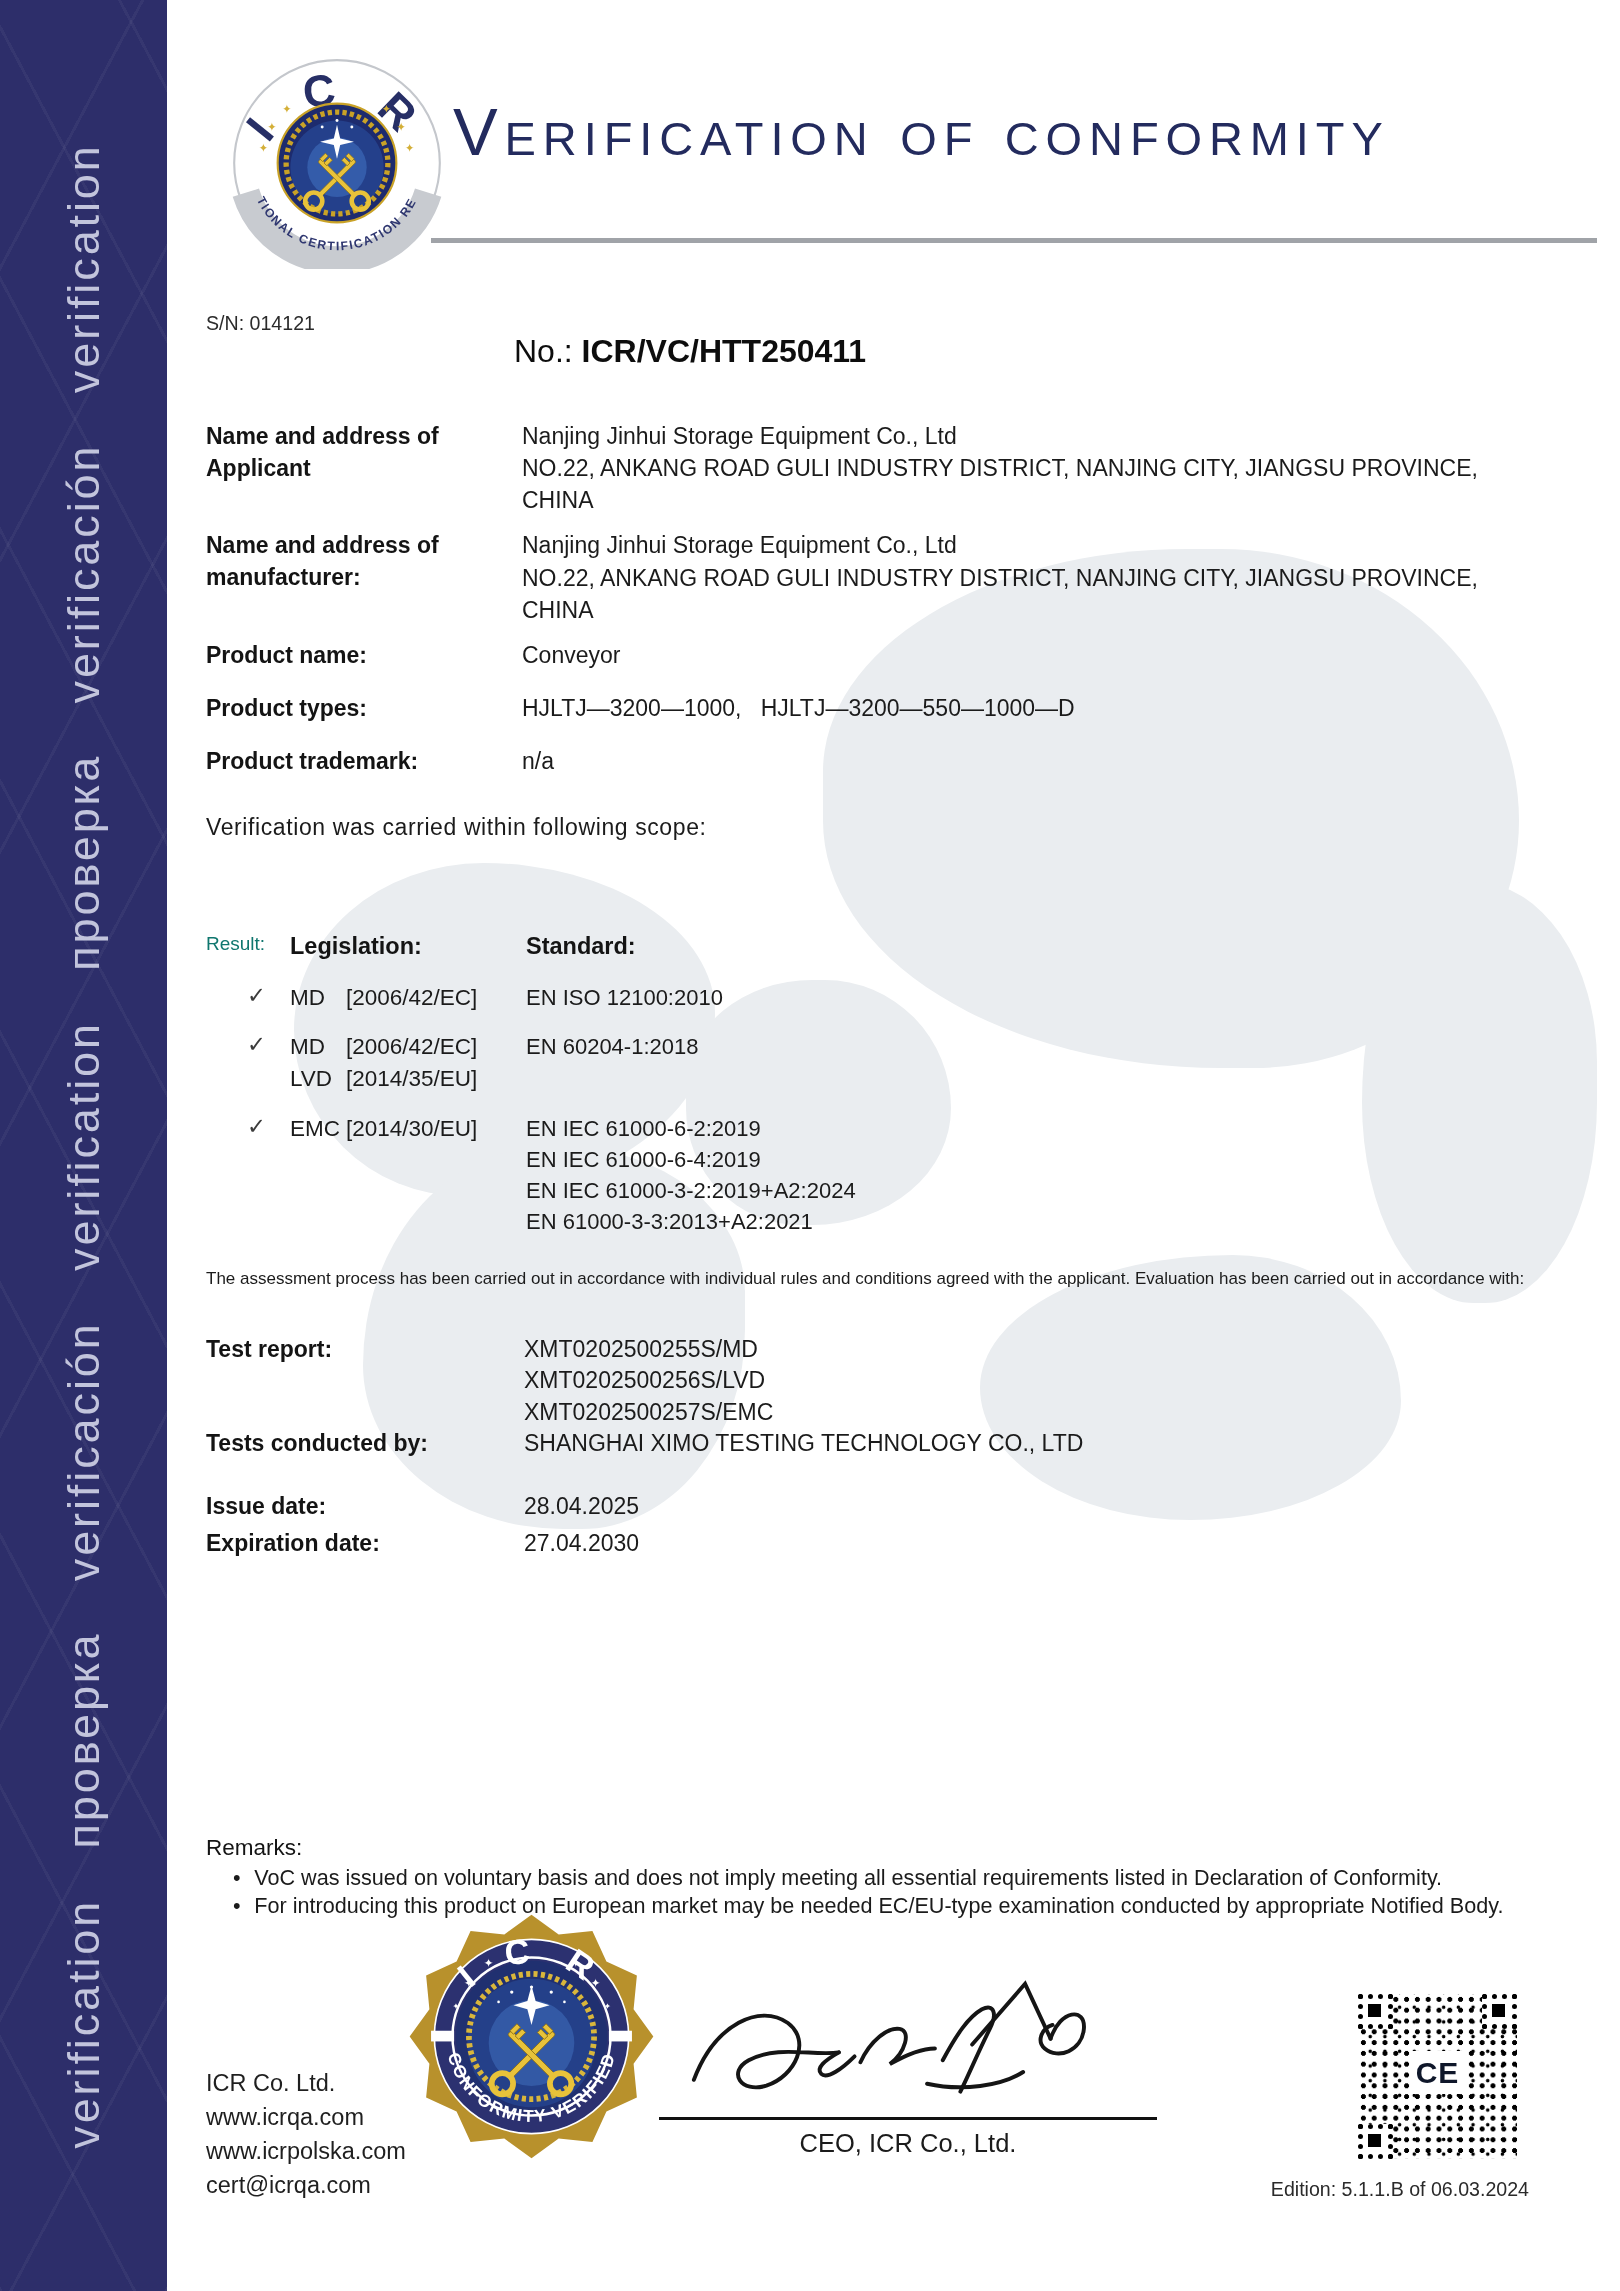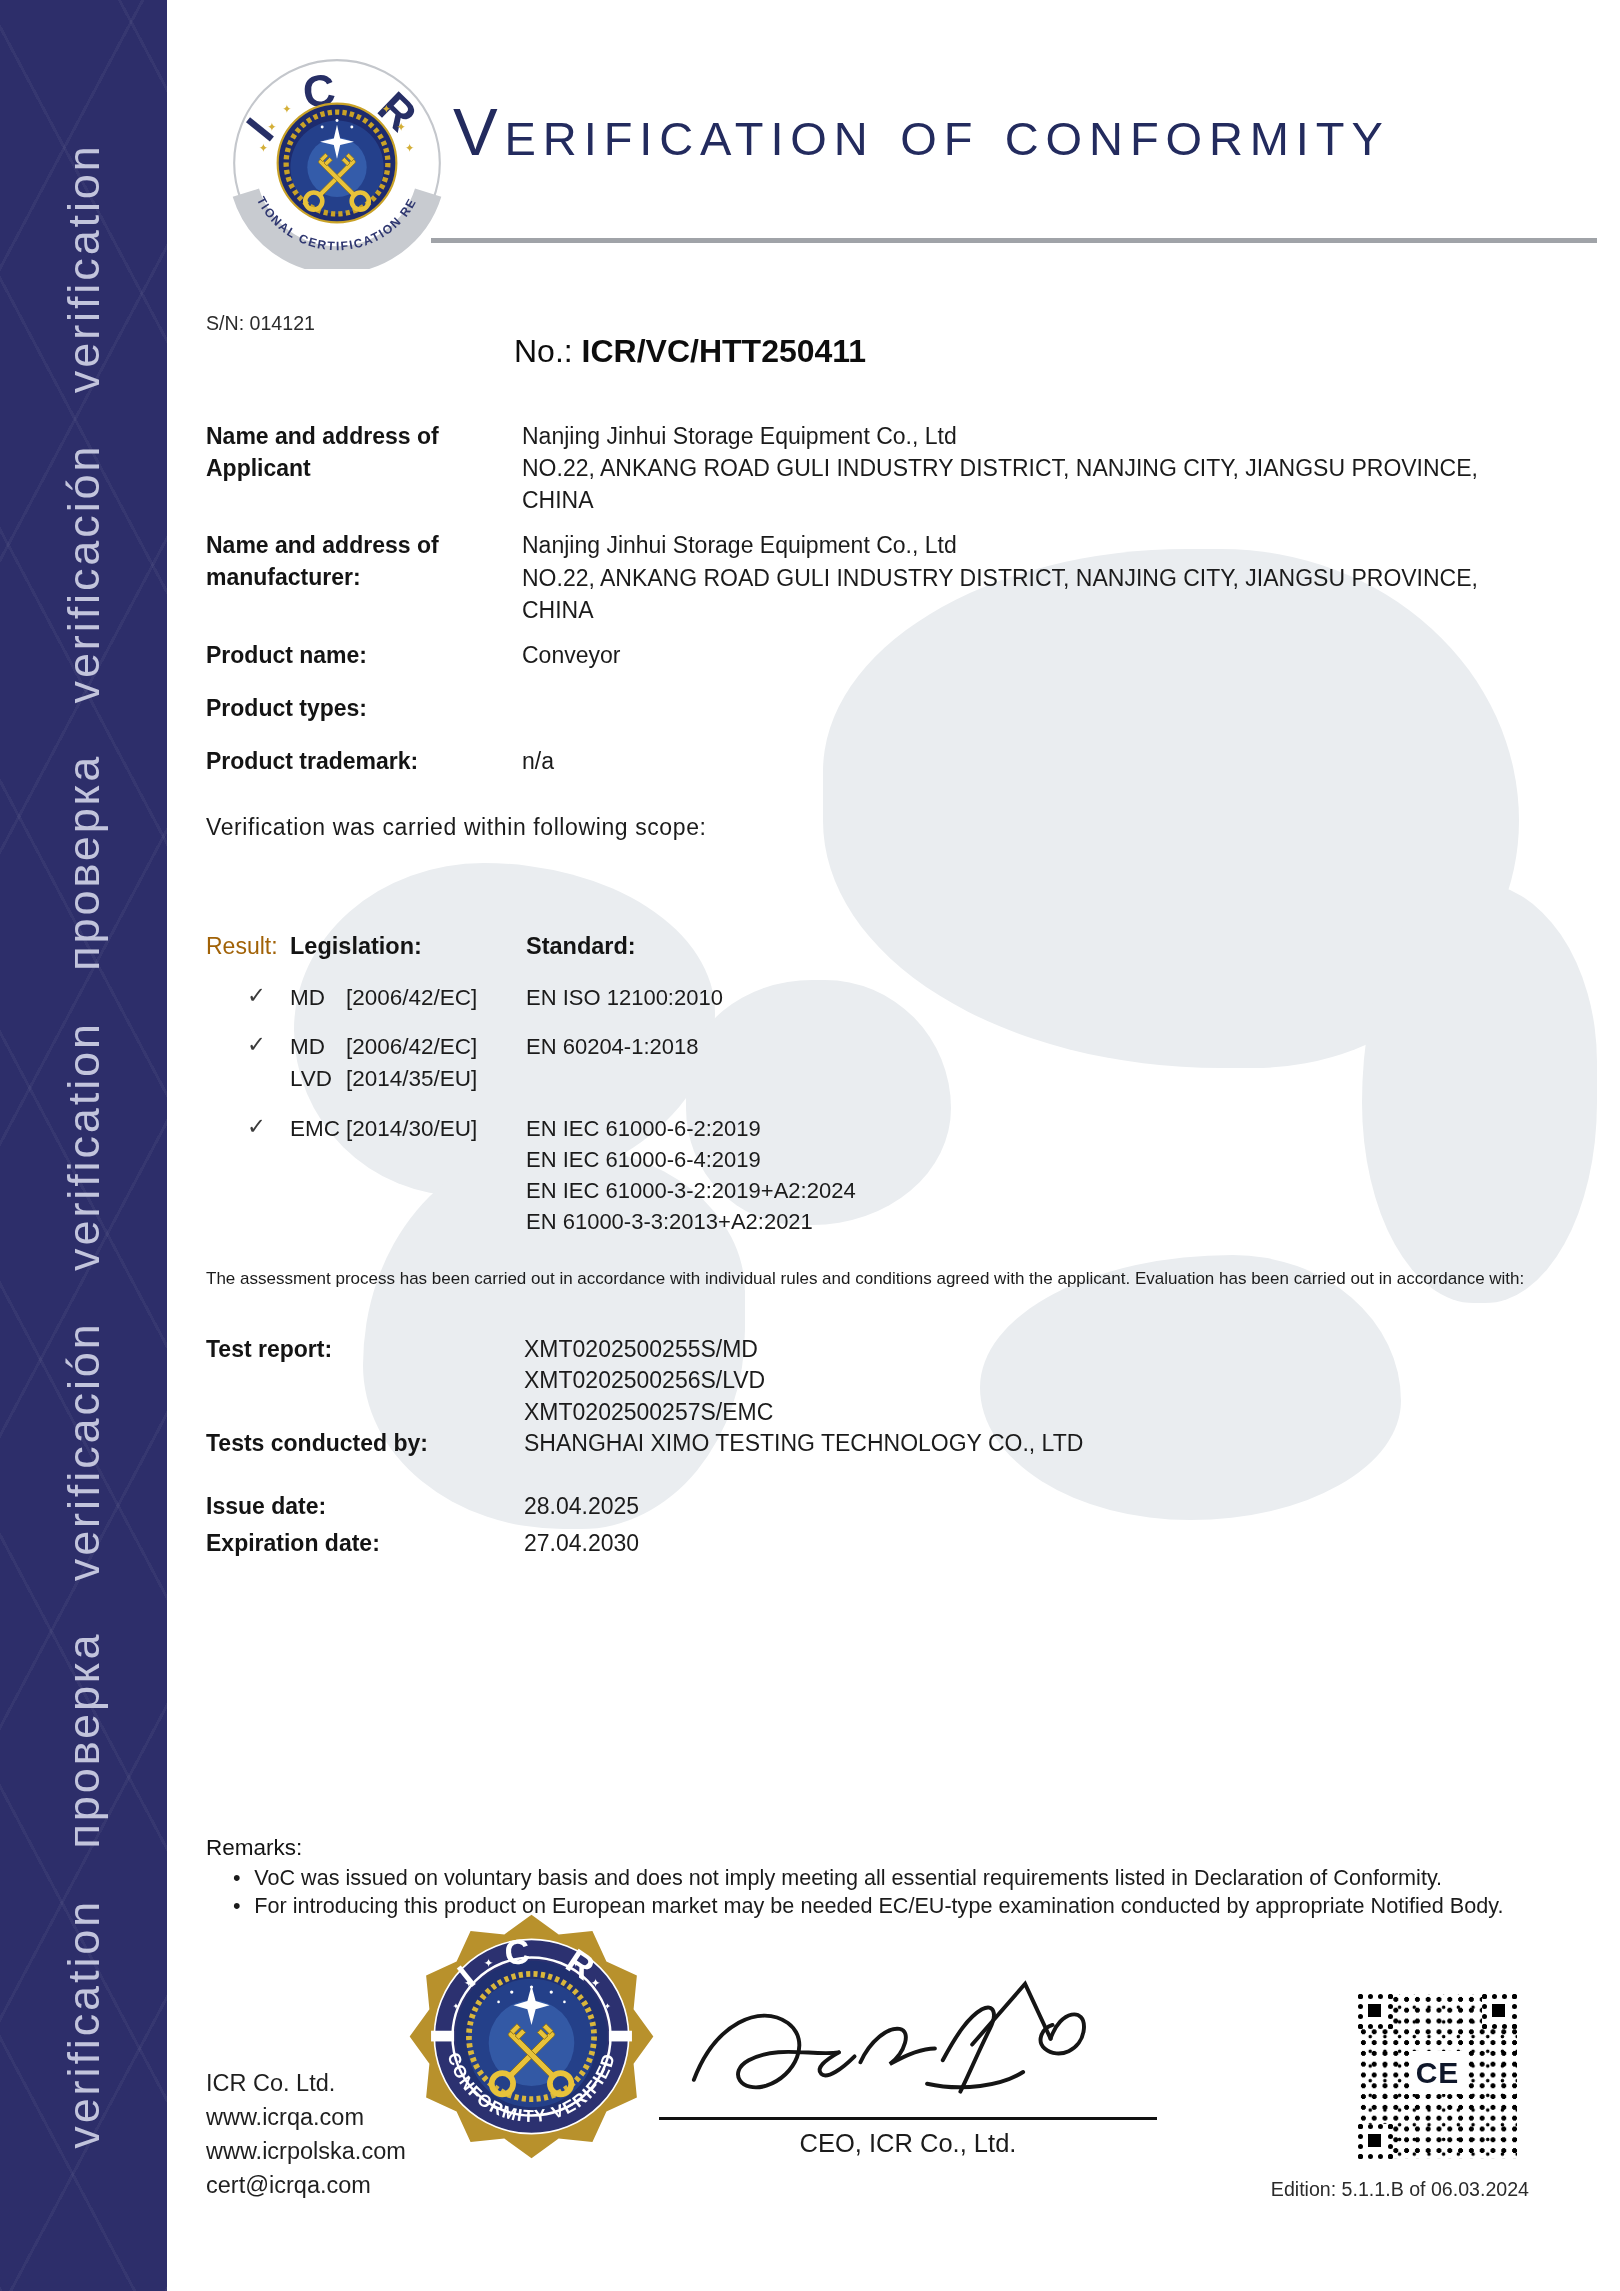--- a/index.html
+++ b/index.html
@@ -27,21 +27,21 @@
   .no-line{font-size:32px;color:#0d0d0d}
   .no-line .num{font-weight:700}
 
   .lbl{font-weight:700;font-size:23px;line-height:32px;color:#141414;width:294px}
   .val{font-size:23px;line-height:32px;color:#1b1b1b;white-space:pre-wrap}
 
   .scope{font-size:23px;letter-spacing:0.6px;color:#1b1b1b}
 
   .decl-head{font-size:23.5px;color:#161616;border-bottom:2.9px solid #1a1a1a;padding:0 0 7.8px 13.7px;width:621px}
   .decl-col{font-weight:700;font-size:23.5px;color:#141414}
-  .decl-plain{font-size:23px;color:#a16207}
+  .decl-plain{font-size:19px;color:#0f766e}
   .check{font-size:22.5px;color:#3c3c3c}
   .leg-line{display:flex;font-size:22.5px;color:#1b1b1b;line-height:32px}
   .leg-name{min-width:56px}
   .stds{font-size:22px;line-height:31px;color:#1b1b1b}
 
   .para{font-size:17px;line-height:30px;color:#1b1b1b;width:1411px}
 
   .remark-title{font-weight:400;font-size:22.5px;color:#141414}
   .bullet-row{display:flex;gap:13.7px;font-size:21.6px;color:#1b1b1b;line-height:27.4px}
   .bdot{font-size:21.6px}
@@ -138,20 +138,21 @@
 
   <div class="abs lbl" style="left:206px;top:529px">Name and address of manufacturer:</div>
   <div class="abs val" style="left:522px;top:529px">Nanjing Jinhui Storage Equipment Co., Ltd</div>
   <div class="abs val" style="left:522px;top:562px">NO.22, ANKANG ROAD GULI INDUSTRY DISTRICT, NANJING CITY, JIANGSU PROVINCE,</div>
   <div class="abs val" style="left:522px;top:594px">CHINA</div>
 
   <div class="abs lbl" style="left:206px;top:639px">Product name:</div>
   <div class="abs val" style="left:522px;top:639px">Conveyor</div>
 
   <div class="abs lbl" style="left:206px;top:692px">Product types:</div>
+  <div class="abs val" style="left:522px;top:692px">HJLTJ—3200—1000,   HJLTJ—3200—550—1000—D</div>
 
   <div class="abs lbl" style="left:206px;top:745px">Product trademark:</div>
   <div class="abs val" style="left:522px;top:745px">n/a</div>
 
   <div class="abs scope" style="left:206px;top:814px">Verification was carried within following scope:</div>
 
   <div class="abs decl-plain" style="left:206px;top:933px">Result:</div>
   <div class="abs decl-col" style="left:290px;top:933px">Legislation:</div>
   <div class="abs decl-col" style="left:526px;top:933px">Standard:</div>
 

